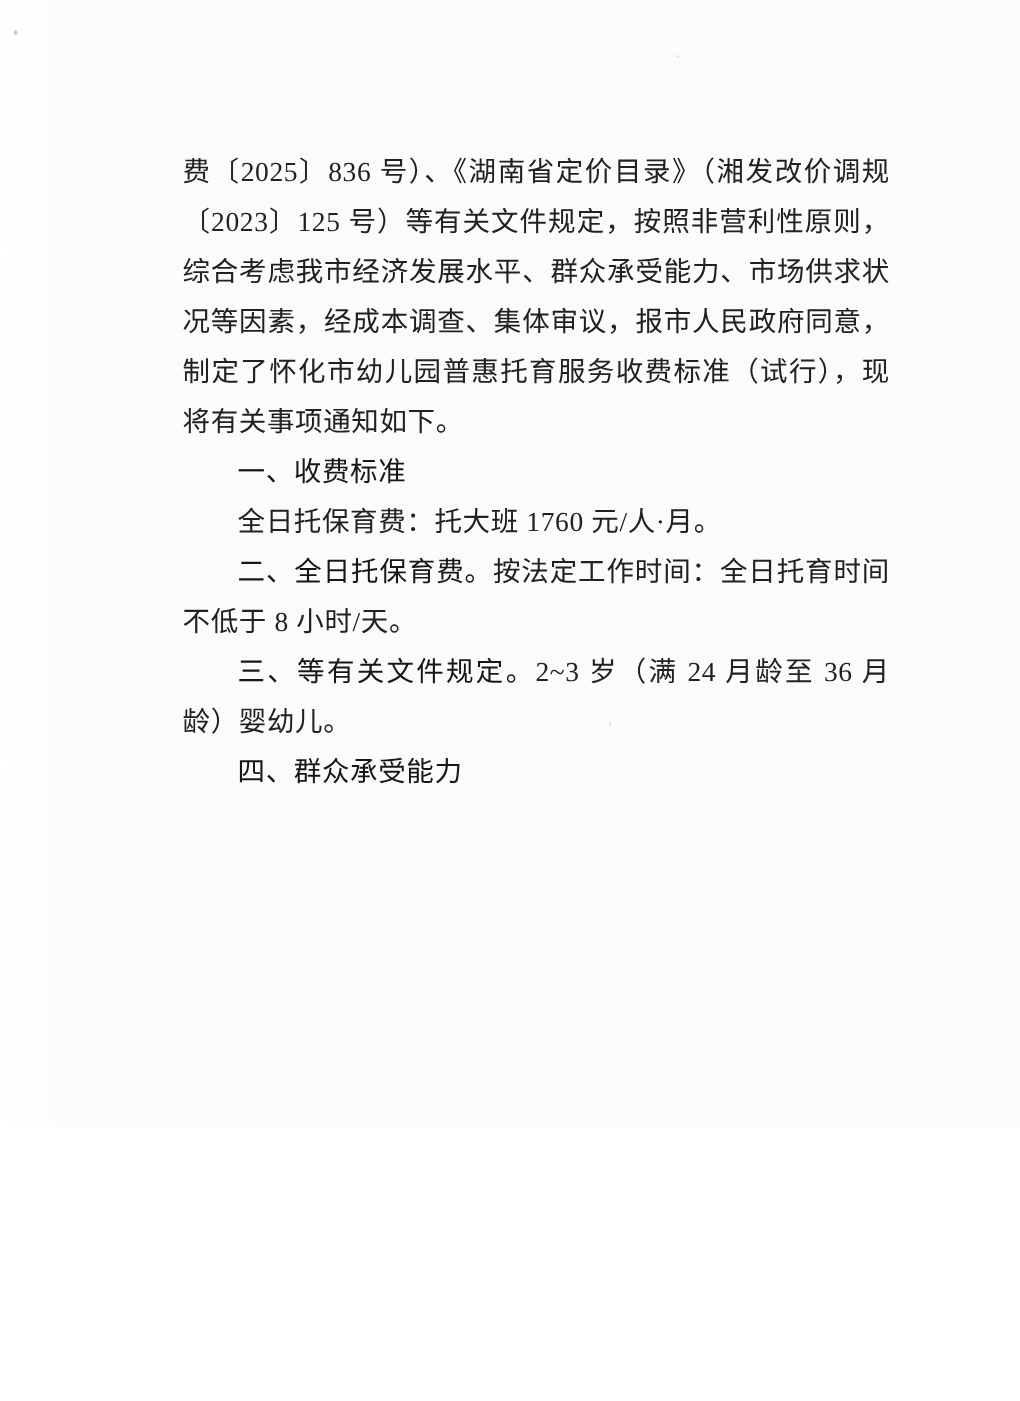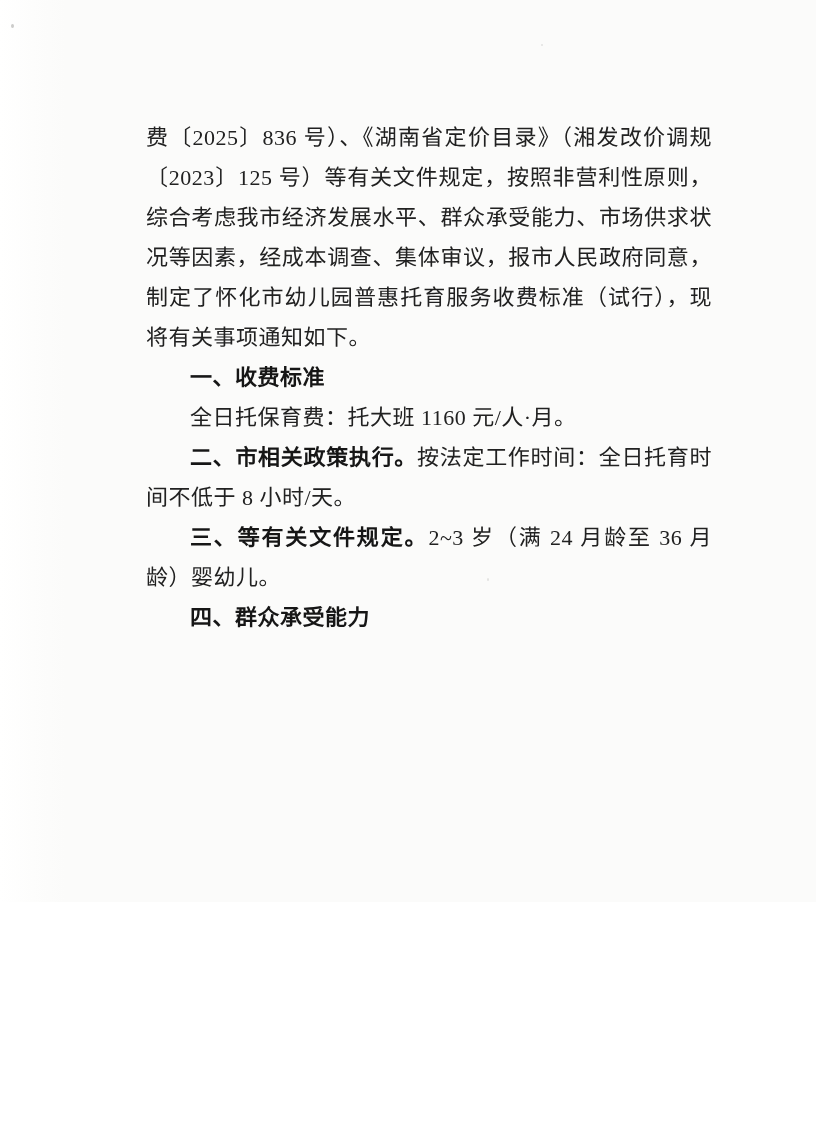--- a/index.html
+++ b/index.html
@@ -33,21 +33,21 @@
   .body-text p {
     margin: 0;
     padding: 0;
     text-indent: 2em;
   }
   .body-text p.no-indent {
     text-indent: 0;
   }
   .lead {
     font-family: "Liberation Sans", "DejaVu Sans", sans-serif;
-    font-weight: bold;
+    font-weight: normal;
     color: #161616;
   }
   .page-number {
     position: absolute;
     left: 134px;
     top: 1018px;
     font-size: 21px;
     letter-spacing: 2px;
     color: #2a2a2a;
   }
@@ -70,23 +70,23 @@
   <div class="speck s1"></div>
   <div class="speck s2"></div>
   <div class="speck s3"></div>
 
   <div class="body-text">
 
     <p class="no-indent"><span>费〔2025〕836 号）、《湖南省定价目录》（湘发改价调规〔2023〕125 号）等有关文件规定，按照非营利性原则，综合考虑我市经济发展水平、群众承受能力、市场供求状况等因素，经成本调查、集体审议，报市人民政府同意，制定了怀化市幼儿园普惠托育服务收费标准（试行），现将有关事项通知如下。</span></p>
 
     <p><span class="lead">一、收费标准</span><span></span></p>
 
-    <p><span>全日托保育费：托大班 1160 元/人·月。</span></p>
+    <p><span>全日托保育费：托大班 1760 元/人·月。</span></p>
 
-    <p><span class="lead">二、市相关政策执行。</span><span>按法定工作时间：全日托育时间不低于 8 小时/天。</span></p>
+    <p><span class="lead">二、全日托保育费。</span><span>按法定工作时间：全日托育时间不低于 8 小时/天。</span></p>
 
     <p><span class="lead">三、等有关文件规定。</span><span>2~3 岁（满 24 月龄至 36 月龄）婴幼儿。</span></p>
 
     <p><span class="lead">四、群众承受能力</span><span></span></p>
 
 
 
 
   </div>
 

